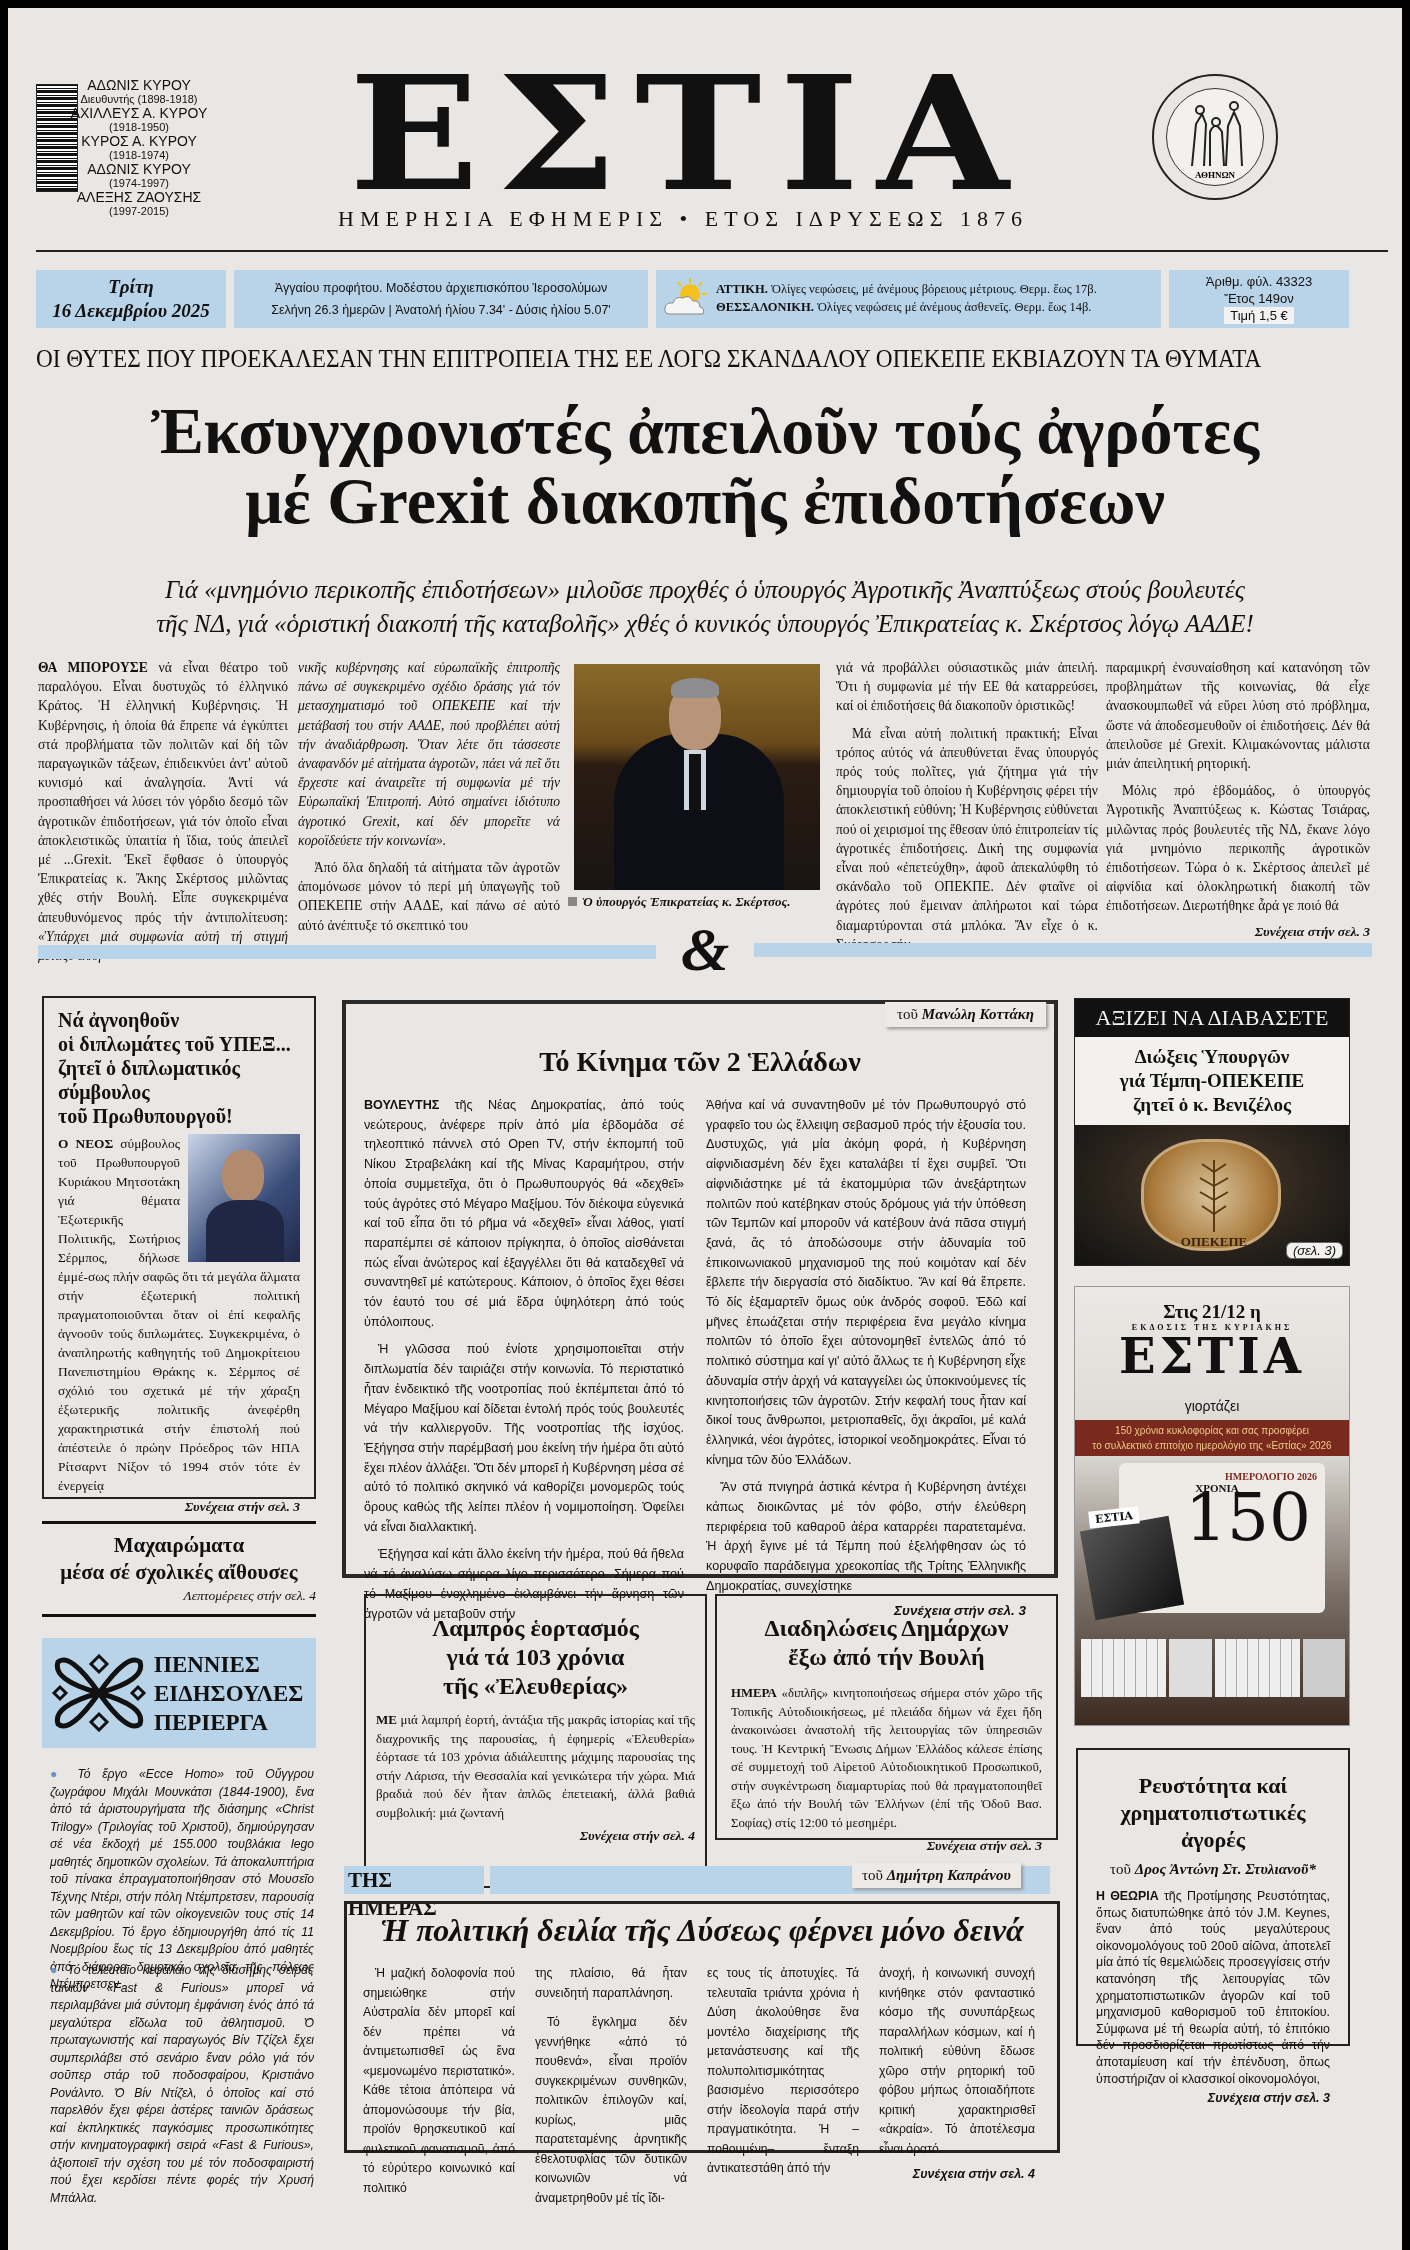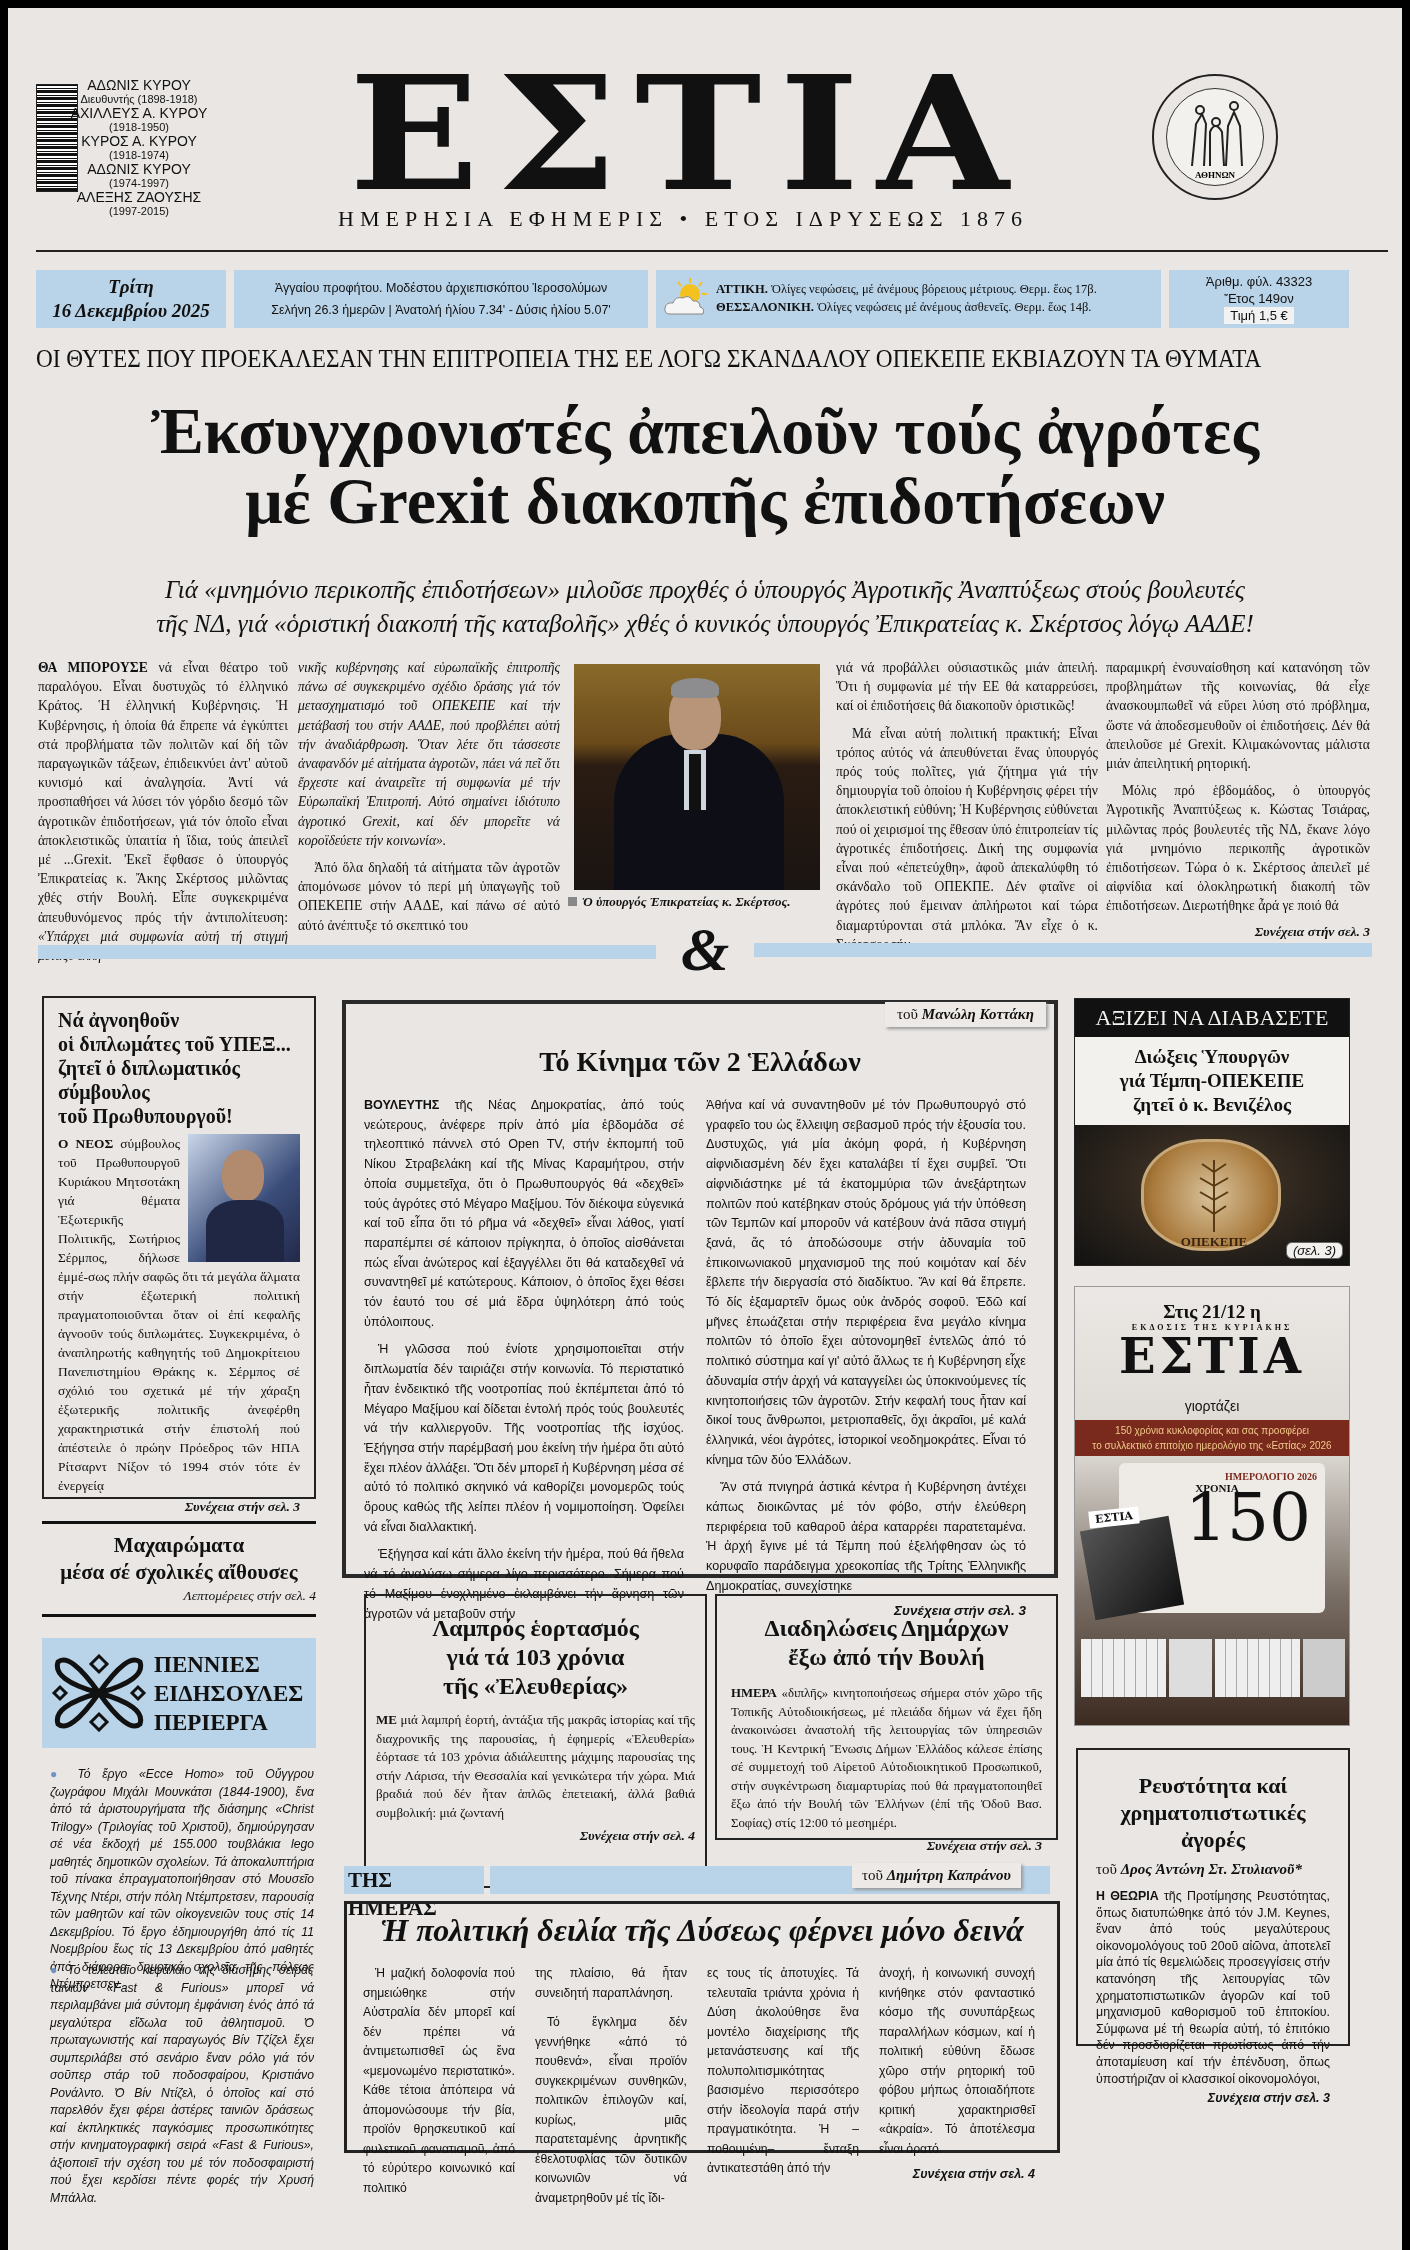--- a/index.html
+++ b/index.html
@@ -267,18 +267,18 @@
       <div style="flex:1;background:#ccc"></div>
     </div>
   </div>
 
   <div class="abs box" style="left:1068px;top:1740px;width:274px;height:298px;padding:22px 18px">
     <div style="text-align:center;font-weight:bold;font-size:22px;line-height:27px">
       <div>Ρευστότητα καί</div>
       <div>χρηματοπιστωτικές</div>
       <div>ἀγορές</div>
     </div>
-    <div style="text-align:left;font-size:15px;margin-top:8px"><span>τοῦ</span> <i style="font-weight:bold">Δρος Ἀντώνη Στ. Στυλιανοῦ*</i></div>
+    <div style="text-align:center;font-size:15px;margin-top:8px"><span>τοῦ</span> <i style="font-weight:bold">Δρος Ἀντώνη Στ. Στυλιανοῦ*</i></div>
     <div class="sans" style="margin-top:10px;font-size:12.4px;line-height:16.6px;text-align:justify"><b>Η ΘΕΩΡΙΑ</b> <span>τῆς Προτίμησης Ρευστότητας, ὅπως διατυπώθηκε ἀπό τόν J.M. Keynes, ἕναν ἀπό τούς μεγαλύτερους οἰκονομολόγους τοῦ 20οῦ αἰῶνα, ἀποτελεῖ μία ἀπό τίς θεμελιώδεις προσεγγίσεις στήν κατανόηση τῆς λειτουργίας τῶν χρηματοπιστωτικῶν ἀγορῶν καί τοῦ μηχανισμοῦ καθορισμοῦ τοῦ ἐπιτοκίου. Σύμφωνα μέ τή θεωρία αὐτή, τό ἐπιτόκιο δέν προσδιορίζεται πρωτίστως ἀπό τήν ἀποταμίευση καί τήν ἐπένδυση, ὅπως ὑποστήριζαν οἱ κλασσικοί οἰκονομολόγοι,</span></div>
     <div class="more sans" style="margin-top:4px;font-size:12.5px">Συνέχεια στήν σελ. 3</div>
   </div>
 
 </div>
 
 </body></html>

